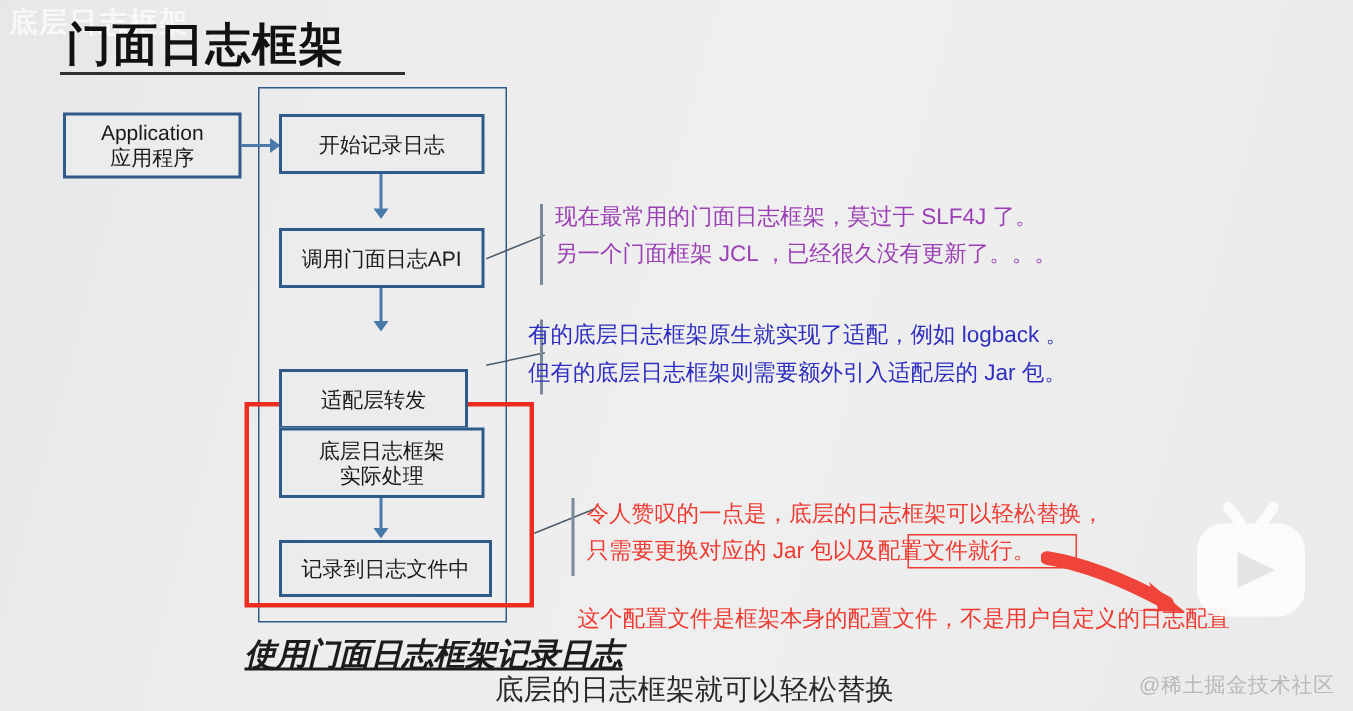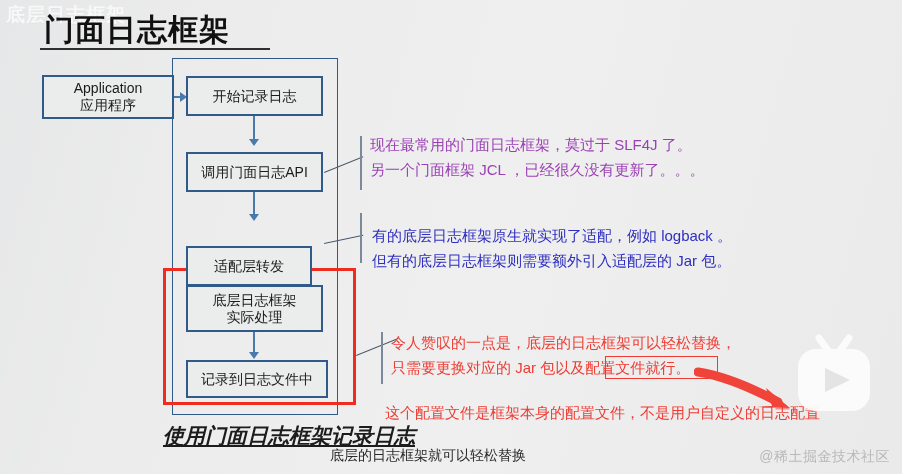--- a/index.html
+++ b/index.html
@@ -77,21 +77,21 @@
     background:transparent;
   }
   
   .caption{
     position:absolute;
     font-style:italic;font-weight:bold;
     font-size:21px;color:#1c1c1c;white-space:nowrap;text-decoration:underline;
   }
   .bottom-note{
     position:absolute;
-    font-size:14px;color:#2a2a2a;white-space:nowrap;
+    font-size:19px;color:#2a2a2a;white-space:nowrap;
   }
   
   .anno{position:absolute;white-space:pre-line;line-height:25px;font-size:15px;}
   .anno.purple{color:#9b3fb5;}
   .anno.blue{color:#2e2ec0;}
   .anno.red{color:#ef3b32;}
   .tick{position:absolute;width:2px;background:#7b8a9b;}
   .leader{position:absolute;height:1px;background:#4a5a6a;transform-origin:0 0;}
   .anno-red-box{
     position:absolute;border:1.5px solid #ef3b32;box-sizing:border-box;
@@ -125,21 +125,21 @@
   <div class="arrow-down" style="left:249px;top:214px;"></div>
 
   <div class="vline" style="left:253px;top:260px;height:24px;"></div>
   <div class="arrow-down" style="left:249px;top:282px;"></div>
 
   <div class="vline" style="left:253px;top:332px;height:22px;"></div>
   <div class="arrow-down" style="left:249px;top:352px;"></div>
 
   <div class="redbox" style="left:163px;top:268px;width:193px;height:137px;"></div>
 
-  <div class="fbox app" style="left:42px;top:75px;width:132px;height:44px;">Application
+  <div class="fbox app" style="left:42px;top:75px;width:119px;height:44px;">Application
 应用程序</div>
 
   <div class="fbox" style="left:186px;top:76px;width:137px;height:40px;">开始记录日志</div>
 
   <div class="fbox" style="left:186px;top:152px;width:137px;height:40px;">调用门面日志API</div>
 
   <div class="fbox" style="left:186px;top:220px;width:126px;height:40px;margin-top:26px;">适配层转发</div>
 
   <div class="fbox" style="left:186px;top:285px;width:137px;height:47px;">底层日志框架
 实际处理</div>
@@ -149,21 +149,21 @@
   <div class="caption" style="left:163px;top:422px;">使用门面日志框架记录日志</div>
 
   <div class="bottom-note" style="left:330px;top:447px;">底层的日志框架就可以轻松替换</div>
 
   <div class="leader" style="left:324px;top:172px;width:42px;transform:rotate(-22deg);"></div>
   <div class="tick" style="left:360px;top:136px;height:54px;"></div>
   <div class="anno purple" style="left:370px;top:132px;"><span>现在最常用的门面日志框架，莫过于 SLF4J 了。</span><br><span>另一个门面框架 JCL ，已经很久没有更新了。。。</span></div>
 
   <div class="leader" style="left:324px;top:243px;width:40px;transform:rotate(-12deg);"></div>
   <div class="tick" style="left:360px;top:213px;height:50px;"></div>
-  <div class="anno blue" style="left:372px;top:211px;margin-top:12px;"><span>有的底层日志框架原生就实现了适配，例如 logback 。</span><br><span>但有的底层日志框架则需要额外引入适配层的 Jar 包。</span></div>
+  <div class="anno blue" style="left:352px;top:211px;"><span>有的底层日志框架原生就实现了适配，例如 logback 。</span><br><span>但有的底层日志框架则需要额外引入适配层的 Jar 包。</span></div>
 
   <div class="leader" style="left:356px;top:355px;width:44px;transform:rotate(-22deg);"></div>
   <div class="tick" style="left:381px;top:332px;height:52px;"></div>
   <div class="anno red" style="left:391px;top:330px;"><span>令人赞叹的一点是，底层的日志框架可以轻松替换，</span><br><span>只需要更换对应的 Jar 包以及配置文件就行。</span></div>
   <div class="anno-red-box" style="left:605px;top:356px;width:113px;height:23px;"></div>
 
   <svg class="red-arrow" style="left:694px;top:366px;" width="108" height="46" viewBox="0 0 108 46">
     <path d="M4 6 C 30 10, 58 22, 84 36" stroke="#f04339" stroke-width="9" fill="none" stroke-linecap="round"></path>
     <path d="M96 42 L 72 22 L 78 40 L 62 41 Z" fill="#f04339"></path>
   </svg>

